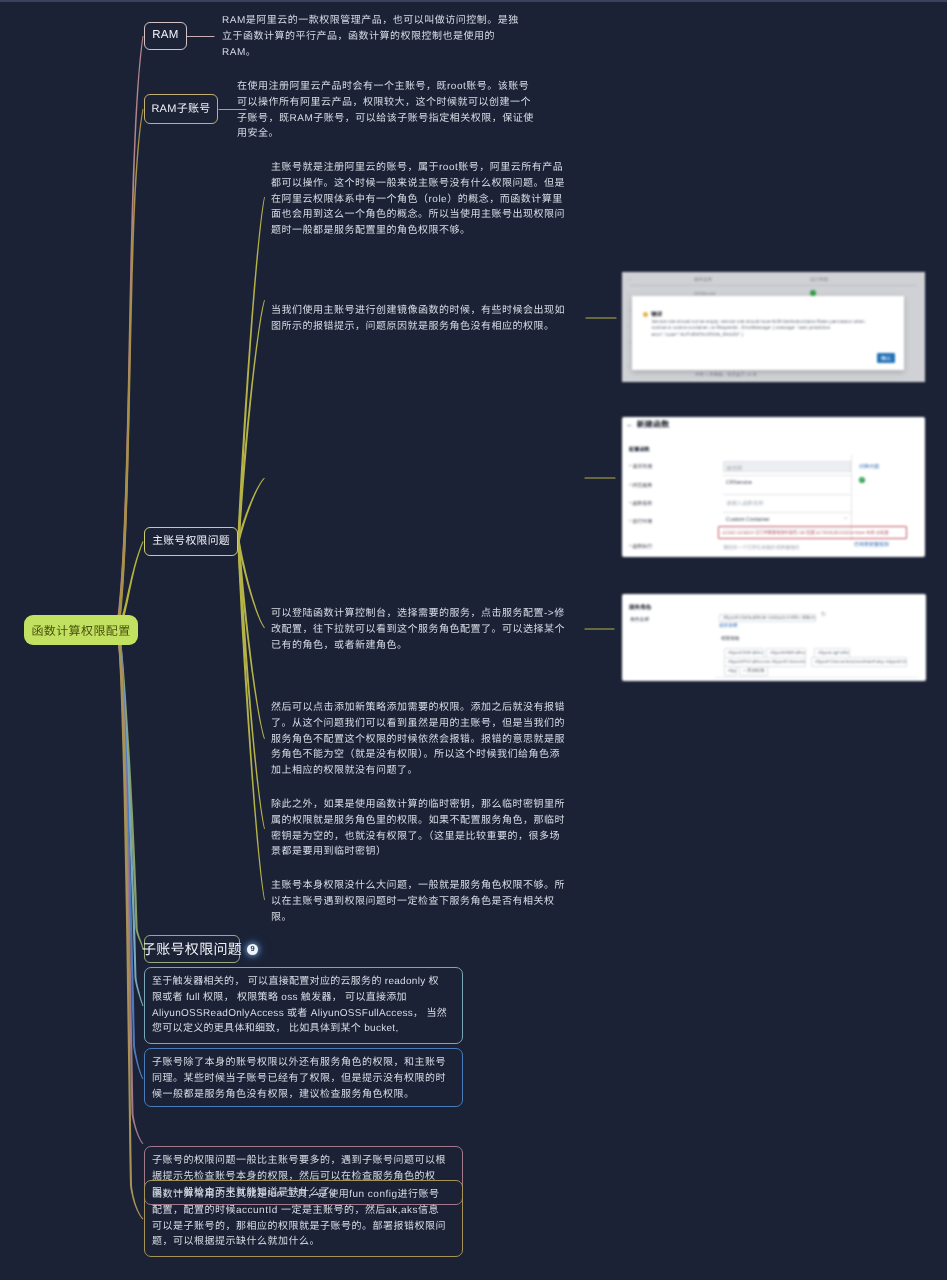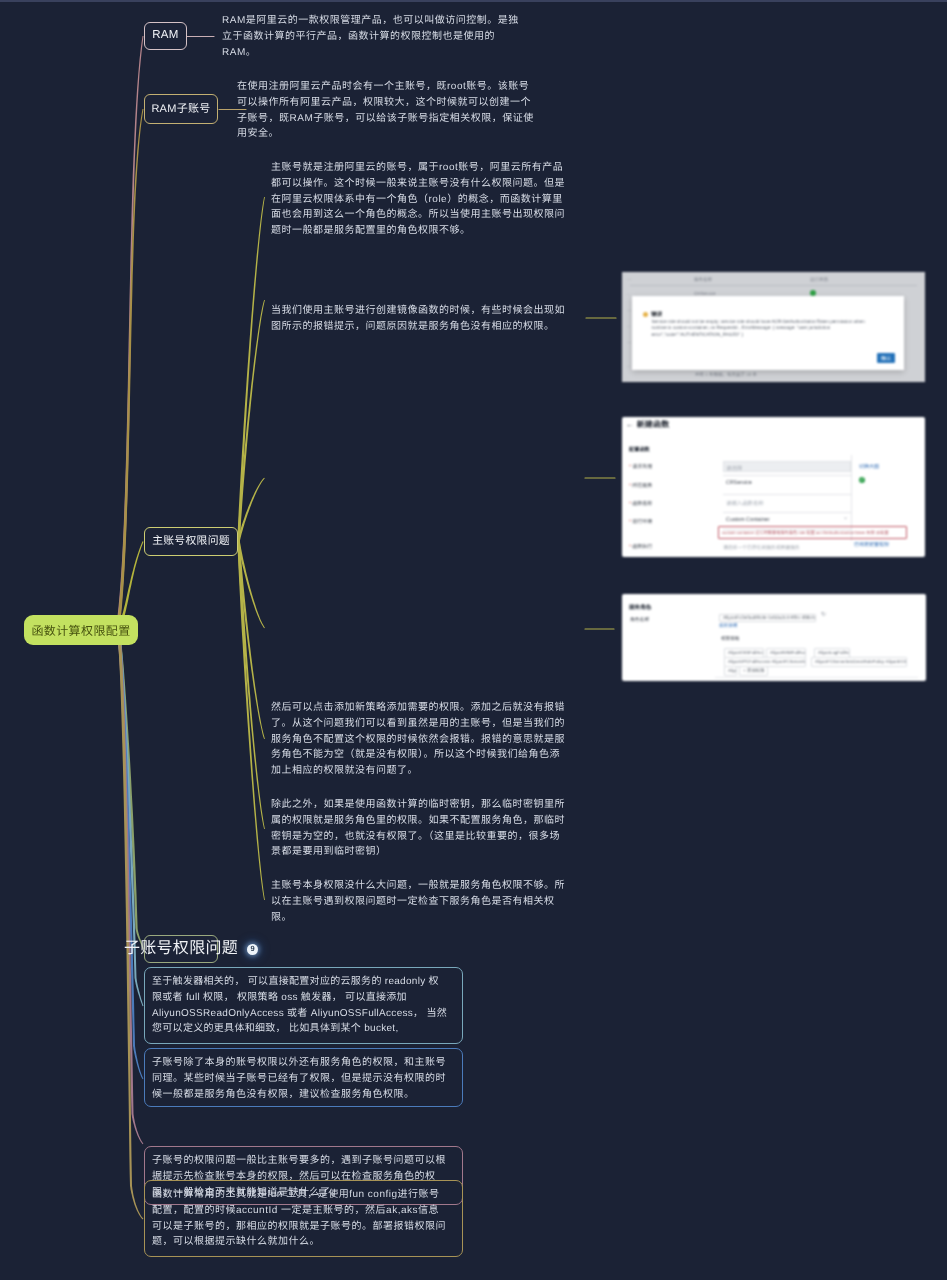--- a/index.html
+++ b/index.html
@@ -108,30 +108,31 @@
   </div>
   <div class="node" style="left:144px;top:22px;width:43px;height:28px;border-color:#d5c2c6;font-size:11.5px;">
     <span class="lbl">RAM</span>
   </div>
   <div class="node" style="left:144px;top:94px;width:74px;height:30px;border-color:#c3b072;font-size:11px;">
     <span class="lbl">RAM子账号</span>
   </div>
   <div class="node" style="left:144px;top:527px;width:94px;height:29px;border-color:#cdcd72;font-size:10.8px;">
     <span class="lbl">主账号权限问题</span>
   </div>
-  <div class="node" style="left:144px;top:935px;width:74px;height:28px;border-color:#9aa97e;font-size:16px;">
+  <div class="node" style="left:144px;top:935px;width:96px;height:28px;border-color:#9aa97e;font-size:14px;">
     <span class="lbl">子账号权限问题</span>
   </div>
   <div class="badge" style="left:247px;top:943.5px;">
     <span>9</span>
   </div>
   <div class="note" style="left:222px;top:13px;width:298px;">RAM是阿里云的一款权限管理产品，也可以叫做访问控制。是独立于函数计算的平行产品，函数计算的权限控制也是使用的RAM。</div>
   <div class="note" style="left:237px;top:79px;width:298px;">在使用注册阿里云产品时会有一个主账号，既root账号。该账号可以操作所有阿里云产品，权限较大，这个时候就可以创建一个子账号，既RAM子账号，可以给该子账号指定相关权限，保证使用安全。</div>
   <div class="note" style="left:271px;top:160px;width:298px;">主账号就是注册阿里云的账号，属于root账号，阿里云所有产品都可以操作。这个时候一般来说主账号没有什么权限问题。但是在阿里云权限体系中有一个角色（role）的概念，而函数计算里面也会用到这么一个角色的概念。所以当使用主账号出现权限问题时一般都是服务配置里的角色权限不够。</div>
   <div class="note" style="left:271px;top:303px;width:298px;">当我们使用主账号进行创建镜像函数的时候，有些时候会出现如图所示的报错提示，问题原因就是服务角色没有相应的权限。</div>
+  <div class="note" style="left:271px;top:606px;width:298px;">可以登陆函数计算控制台，选择需要的服务，点击服务配置-&gt;修改配置，往下拉就可以看到这个服务角色配置了。可以选择某个已有的角色，或者新建角色。</div>
   <div class="note" style="left:271px;top:700px;width:298px;">然后可以点击添加新策略添加需要的权限。添加之后就没有报错了。从这个问题我们可以看到虽然是用的主账号，但是当我们的服务角色不配置这个权限的时候依然会报错。报错的意思就是服务角色不能为空（就是没有权限）。所以这个时候我们给角色添加上相应的权限就没有问题了。</div>
   <div class="note" style="left:271px;top:797px;width:298px;">除此之外，如果是使用函数计算的临时密钥，那么临时密钥里所属的权限就是服务角色里的权限。如果不配置服务角色，那临时密钥是为空的，也就没有权限了。（这里是比较重要的，很多场景都是要用到临时密钥）</div>
   <div class="note" style="left:271px;top:878px;width:298px;">主账号本身权限没什么大问题，一般就是服务角色权限不够。所以在主账号遇到权限问题时一定检查下服务角色是否有相关权限。</div>
   <div class="sbox" style="left:144px;top:967px;width:319px;height:77px;border-color:#79a8bb;letter-spacing:0.3px;">至于触发器相关的， 可以直接配置对应的云服务的 readonly 权限或者 full 权限， 权限策略 oss 触发器， 可以直接添加 AliyunOSSReadOnlyAccess 或者  AliyunOSSFullAccess， 当然您可以定义的更具体和细致， 比如具体到某个 bucket,</div>
   <div class="sbox" style="left:144px;top:1048px;width:319px;height:59px;border-color:#4b7bbb;letter-spacing:0.5px;">子账号除了本身的账号权限以外还有服务角色的权限，和主账号同理。某些时候当子账号已经有了权限，但是提示没有权限的时候一般都是服务角色没有权限，建议检查服务角色权限。</div>
   <div class="sbox" style="left:144px;top:1146px;width:319px;height:59px;border-color:#a2788c;letter-spacing:0.5px;">子账号的权限问题一般比主账号要多的，遇到子账号问题可以根据提示先检查账号本身的权限，然后可以在检查服务角色的权限，一般检查下来就能知道是缺什么了。</div>
   <div class="sbox" style="left:144px;top:1180px;width:319px;height:77px;border-color:#a79356;letter-spacing:0.5px;">函数计算常用的工具就是fun 工具，是使用fun config进行账号配置，配置的时候accuntId 一定是主账号的，然后ak,aks信息可以是子账号的，那相应的权限就是子账号的。部署报错权限问题，可以根据提示缺什么就加什么。</div>
   <div class="shot" id="shot-error" style="left:622px;top:272px;width:303px;height:110px;">
     <div class="bgtxt" style="left:72px;top:5px;">服务名称</div>
     <div class="bgtxt" style="left:188px;top:5px;">运行状态</div>

